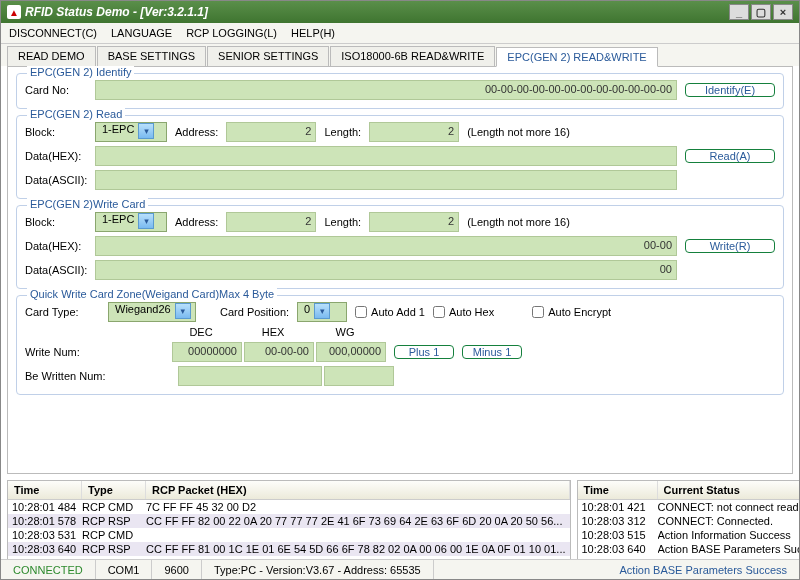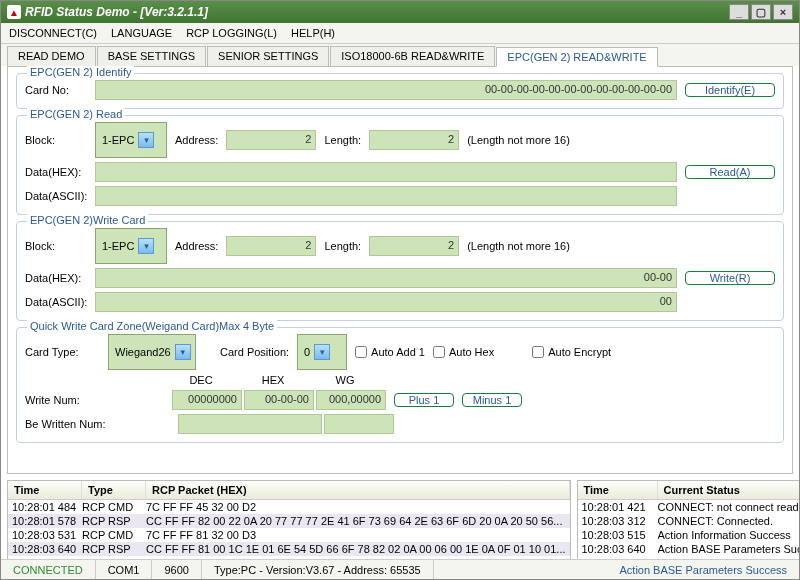--- a/index.html
+++ b/index.html
@@ -14,21 +14,21 @@
 .tab { padding: 3px 10px; border: 1px solid #bbb; border-bottom: none; background: #f0f0eb; margin-right: 1px; cursor:pointer; }
 .tab.active { background: #fff; border-bottom: 1px solid #fff; position:relative; top:1px; color:#2a5a9a; }
 .panel { border: 1px solid #bbb; margin: 0 6px; padding: 6px 8px 2px 8px; height: 408px; background:#fff; }
 .group { border: 1px solid #c0d0e8; border-radius: 4px; margin-bottom: 6px; padding: 6px 8px 4px 8px; position: relative; }
 .group-title { color: #2a5a9a; position: absolute; top: -8px; left: 10px; background:#fff; padding: 0 3px; font-size:11px; }
 .row { display: flex; align-items: center; margin-bottom: 4px; gap: 8px; }
 .lbl { min-width: 62px; }
 .lbl-wide { min-width: 75px; }
 .field { background: #cde4b8; border: 1px solid #b0c898; padding: 2px 4px; height: 20px; text-align: right; color:#333; }
 .field.long { flex:1; }
-.select { background:#cde4b8; border:1px solid #8aa66e; height:36px; display:flex; align-items:center; padding:0 2px 0 6px; cursor:pointer; }
+.select { background:#cde4b8; border:1px solid #8aa66e; height:20px; display:flex; align-items:flex-start; padding:0 2px 0 6px; cursor:pointer; }
 .select .arrow { width:16px; height:16px; background:linear-gradient(#b8e0fb,#7abaf0); border:1px solid #5a9ad0; margin-left:4px; display:flex; align-items:center; justify-content:center; color:#2a5a9a; font-size:9px; }
 .btn { border:1px solid #15803d; border-radius:4px; background:#fff; padding:3px 18px; color:#2a5a9a; min-width:90px; text-align:center; cursor:pointer; height:14px; display:flex; align-items:center; justify-content:center; }
 .chk { display:flex; align-items:center; gap:4px; }
 .chk input { width:12px; height:12px; }
 .log-area { display:flex; margin: 6px 6px 0 6px; gap:6px; }
 .log-left { flex: 1.6; border:1px solid #bbb; }
 .log-right { flex: 1; border:1px solid #bbb; }
 .log-head { display:flex; background:linear-gradient(#fdfdfa,#eceada); border-bottom:1px solid #ccc; font-weight:bold; }
 .log-head div { padding:3px 6px; border-right:1px solid #ddd; }
 .log-body { height: 71px; overflow:hidden; }
@@ -198,21 +198,20 @@
           <div class="c-packet">7C FF FF 45 32 00 D2</div>
         </div>
         <div class="log-row alt">
           <div class="c-time">10:28:01 578</div>
           <div class="c-type">RCP RSP</div>
           <div class="c-packet">CC FF FF 82 00 22 0A 20 77 77 77 2E 41 6F 73 69 64 2E 63 6F 6D 20 0A 20 50 56...</div>
         </div>
         <div class="log-row">
           <div class="c-time">10:28:03 531</div>
           <div class="c-type">RCP CMD</div>
-          <div class="c-packet">7C FF FF 81 32 00 D3</div>
         </div>
         <div class="log-row alt">
           <div class="c-time">10:28:03 640</div>
           <div class="c-type">RCP RSP</div>
           <div class="c-packet">CC FF FF 81 00 1C 1E 01 6E 54 5D 66 6F 78 82 02 0A 00 06 00 1E 0A 0F 01 10 01...</div>
         </div>
       </div>
   </div>
   <div class="log-right">
     <div class="log-head">

